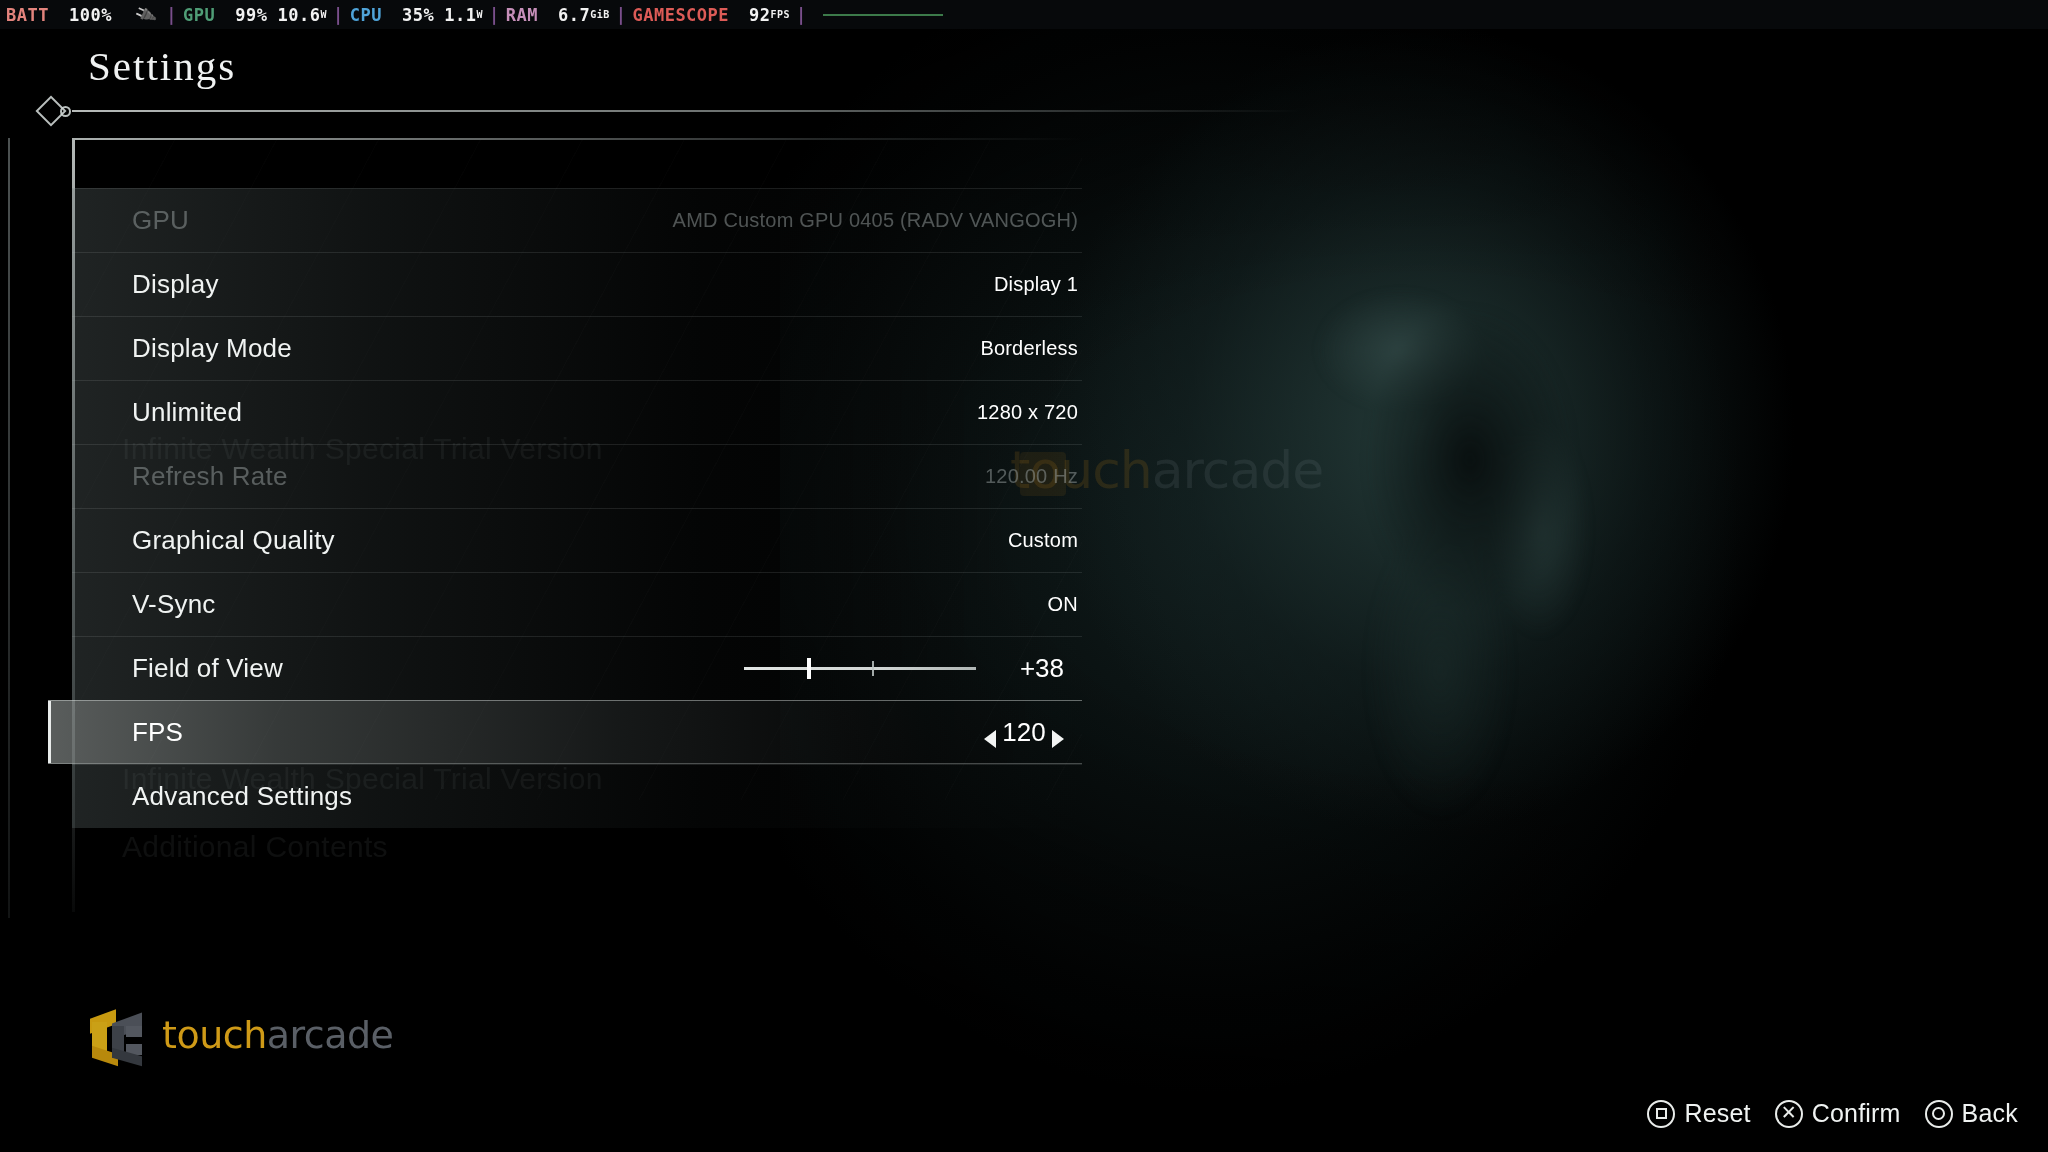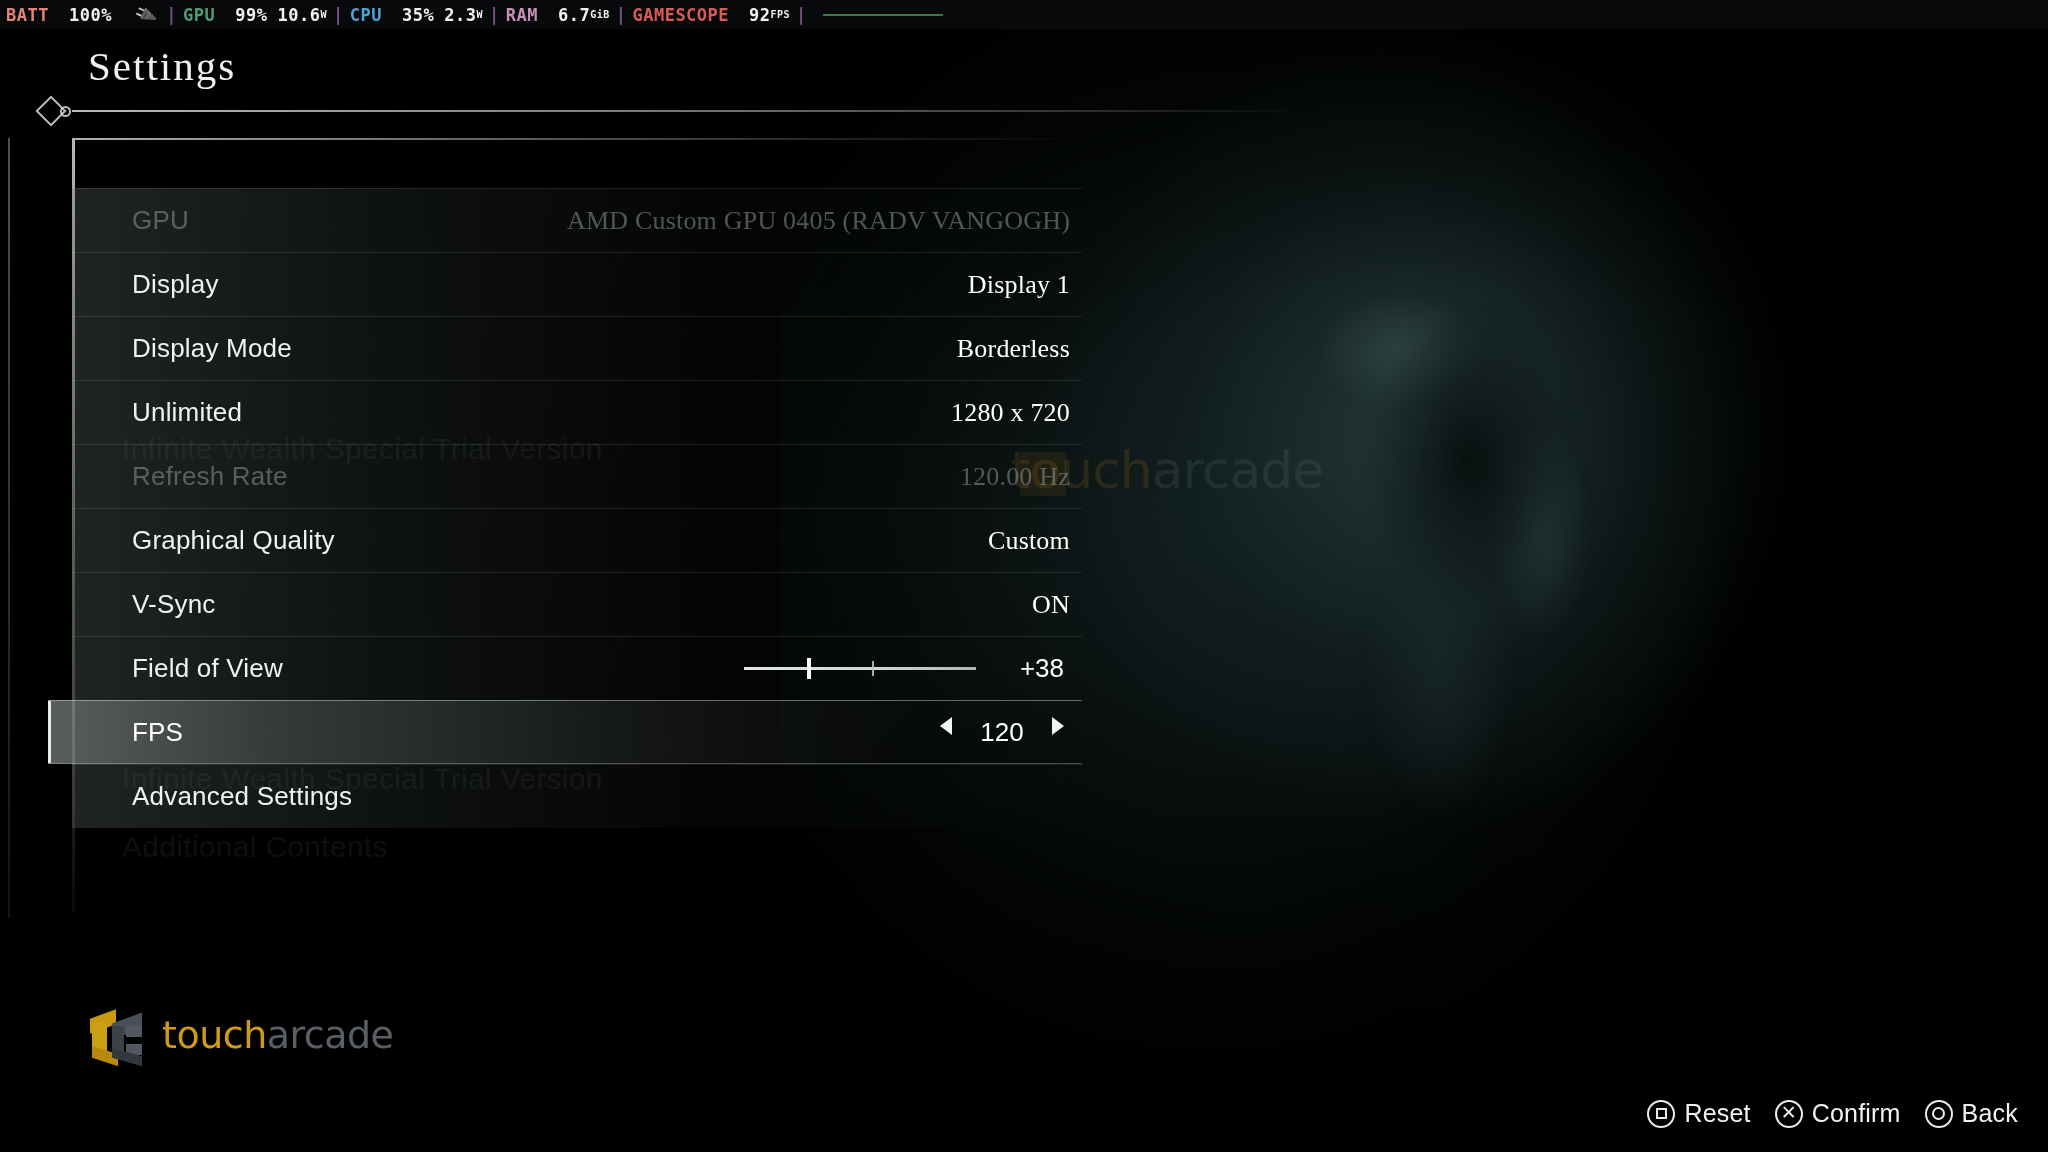--- a/index.html
+++ b/index.html
@@ -104,36 +104,36 @@
   #settings-list { position:absolute; left:72px; top:188px; width:1010px; }
   .row {
     position:relative; height:64px; display:flex; align-items:center;
     padding-left:60px; padding-right:18px;
     background:linear-gradient(to right, rgba(105,118,118,0.30) 0%, rgba(72,84,84,0.22) 30%, rgba(34,42,42,0.12) 62%, rgba(0,0,0,0.0) 100%);
     border-top:1px solid rgba(190,200,198,0.13);
   }
   .row.disabled .row-label, .row.disabled .row-value { color:rgba(150,158,158,0.52); }
   .row-label { font-size:26px; color:#f0f3f2; letter-spacing:0.2px; flex:0 0 auto; }
   .row-value {
-    position:absolute; right:12px; font-size:26px; color:#ffffff;
-    letter-spacing:0.2px; white-space:nowrap;font-family:Liberation Serif, serif;
+    position:absolute; right:4px; font-size:20px; color:#ffffff;
+    letter-spacing:0.2px; white-space:nowrap;
   }
 
   
   .row.selected {
     background:linear-gradient(to right, rgba(196,204,202,0.46) 0%, rgba(150,160,158,0.36) 22%, rgba(92,102,102,0.24) 55%, rgba(30,36,36,0.10) 85%, rgba(0,0,0,0) 100%);
     margin-left:-24px; padding-left:84px; width:calc(100% + 24px);
     border-top:1px solid rgba(230,236,234,0.42);
     border-bottom:1px solid rgba(210,218,216,0.30);
     box-shadow:inset 3px 0 0 rgba(245,248,247,0.92);
   }
   .row.selected .row-label { color:#ffffff; }
 
   
-  .stepper { position:absolute; right:18px; display:flex; align-items:flex-start; gap:22px; }
+  .stepper { position:absolute; right:18px; display:flex; align-items:flex-end; }
   .arrow-l, .arrow-r { width:0; height:0; border-top:9px solid transparent; border-bottom:9px solid transparent; }
   .arrow-l { border-right:12px solid #f2f4f3; }
   .arrow-r { border-left:12px solid #f2f4f3; }
   .stepper-value { font-size:26px; color:#ffffff; min-width:56px; text-align:center; }
 
   
   .slider-wrap { position:absolute; right:18px; display:flex; align-items:center; gap:30px; }
   .slider { position:relative; width:232px; height:7px; }
   .slider-track {
     position:absolute; left:0; top:2px; width:100%; height:3px;
@@ -208,21 +208,21 @@
     <span class="gap"></span>
     <span class="val">99%</span>
     <span class="gap" style="width:10px"></span>
     <span class="val">10.6</span>
       <span class="sup">W</span>
     <span class="sep">|</span>
     <span class="lbl-cpu">CPU</span>
     <span class="gap"></span>
     <span class="val">35%</span>
     <span class="gap" style="width:10px"></span>
-    <span class="val">2.3</span>
+    <span class="val">1.1</span>
       <span class="sup">W</span>
     <span class="sep">|</span>
     <span class="lbl-ram">RAM</span>
     <span class="gap"></span>
     <span class="val">6.7</span>
       <span class="sup">GiB</span>
     <span class="sep">|</span>
     <span class="lbl-gs">GAMESCOPE</span>
     <span class="gap"></span>
     <span class="val">92</span>

